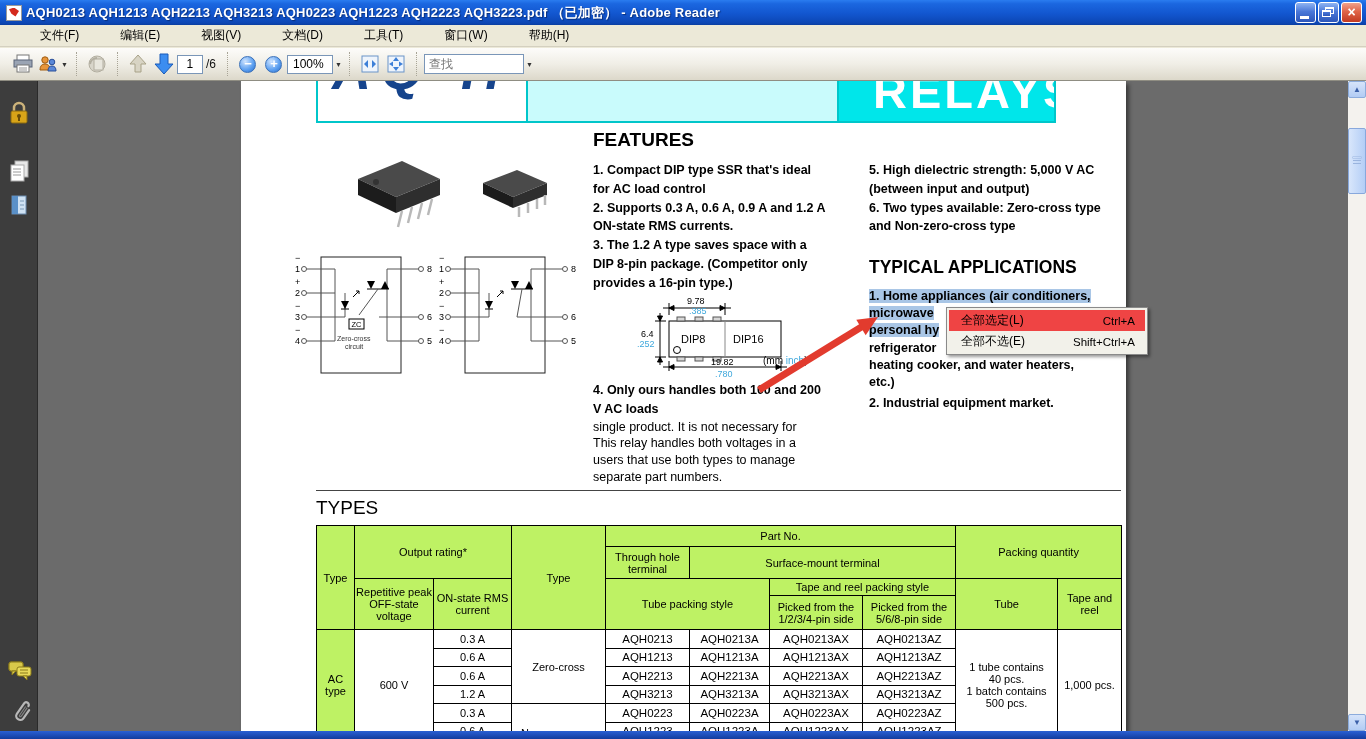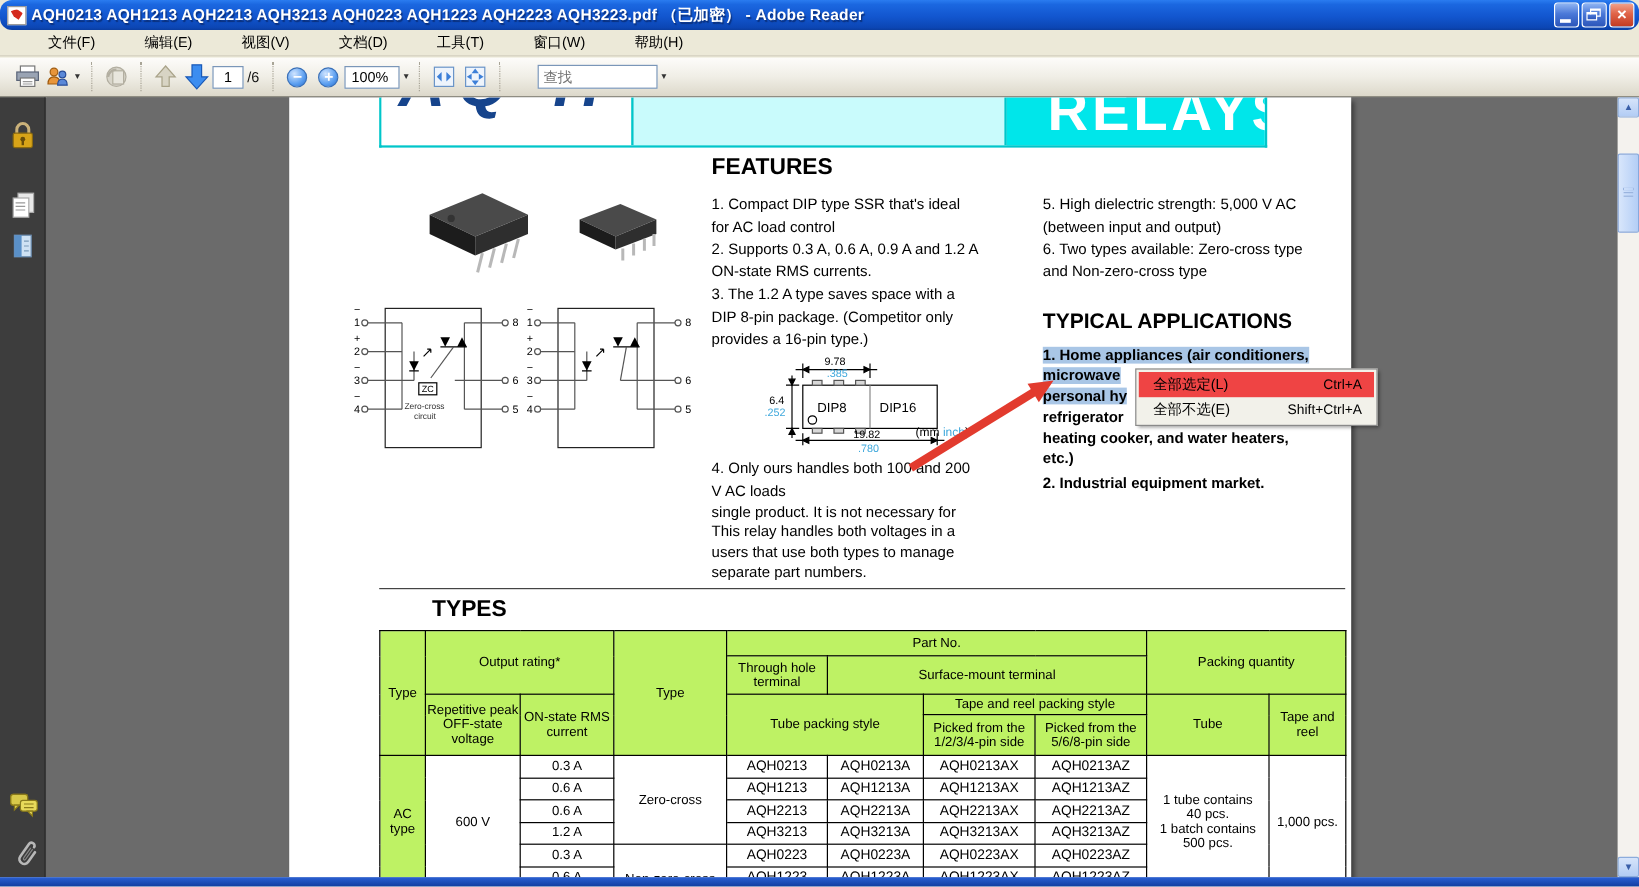--- a/index.html
+++ b/index.html
@@ -2,21 +2,21 @@
 <html><head>
 <meta charset="utf-8">
 <style>
   * { margin:0; padding:0; box-sizing:border-box; }
   html,body { width:1366px; height:739px; overflow:hidden; font-family:"Liberation Sans","DejaVu Sans",sans-serif; }
   .window { position:relative; width:1366px; height:739px; background:#ece9d8; overflow:hidden; }
 
   
   .titlebar { position:absolute; top:0; left:0; width:100%; height:25px;
     background:linear-gradient(180deg,#2a7cf0 0%,#1b67e0 15%,#1256cf 55%,#0c46b4 92%,#0a3da0 100%);
-    display:flex; align-items:center; padding:0 4px;border-radius:10px; }
+    display:flex; align-items:center; padding:0 4px; }
   .pdficon { width:16px; height:16px; margin:0 4px 0 2px; position:relative; background:#fff; border:1px solid #9a9a9a; }
   .pdficon::after { content:""; position:absolute; left:2px; top:2px; width:10px; height:9px;
     background:#d42a1e; clip-path:polygon(0 20%,50% 0,100% 40%,65% 100%,25% 70%); }
   .title-text { color:#fff; font-weight:bold; font-size:13px; letter-spacing:0.2px;
     text-shadow:1px 1px 1px #0a2f7a; white-space:nowrap; overflow:hidden; flex:1; }
   .winbtns { display:flex; gap:2px; }
   .winbtn { width:21px; height:21px; border:1px solid #fff; border-radius:3px; position:relative;
     background:linear-gradient(180deg,#8fb4f2 0%,#4a78d8 45%,#2c56ba 100%); }
   .winbtn.close { background:linear-gradient(180deg,#f0a28c 0%,#e06448 45%,#c23a22 100%); }
   .glyph-min { position:absolute; left:4px; bottom:3px; width:9px; height:3px; background:#fff; }
@@ -32,21 +32,21 @@
   
   .toolbar { position:absolute; top:48px; left:0; width:100%; height:33px;
     background:linear-gradient(180deg,#fdfcfa 0%,#f0eee6 50%,#dcd8ca 100%);
     border-bottom:1px solid #8f8d82; display:flex; align-items:center; padding-left:10px; }
   .tb-sep { width:1px; height:24px; border-left:1px dotted #a8a496; margin:0 7px; }
   .tb-btn { height:26px; min-width:26px; display:flex; align-items:center; justify-content:center; border:1px solid transparent; border-radius:2px; }
   .caret { font-size:7px; color:#333; margin-left:2px; }
   .page-input { width:26px; height:19px; border:1px solid #7a96b8; font-size:12px; text-align:center; background:#fff; }
   .page-total { font-size:12px; margin:0 4px 0 3px; color:#111; }
   .zoom-box { width:46px; height:19px; border:1px solid #7a96b8; background:#fff; font-size:12px; line-height:17px; padding-left:5px; }
-  .find-box { width:100px; height:20px; border:1px solid #7a96b8; background:#fff; font-size:12px; padding:0 4px; color:#9a8f80; font-family:"Liberation Sans","DejaVu Sans",sans-serif;margin-left:24px; }
+  .find-box { width:100px; height:20px; border:1px solid #7a96b8; background:#fff; font-size:12px; padding:0 4px; color:#9a8f80; font-family:"Liberation Sans","DejaVu Sans",sans-serif; }
   .sphere { width:17px; height:17px; border-radius:50%; background:radial-gradient(circle at 35% 30%,#cfe4ff,#5a9ef0 60%,#2b6cc8); border:1px solid #3a70b8; color:#fff; font-weight:bold; font-size:13px; line-height:14px; text-align:center; }
 
   
   .main { position:absolute; top:81px; left:0; width:1366px; height:650px; overflow:hidden; background:#6b6b6b; }
   .sidebar { position:absolute; left:0; top:0; width:38px; height:100%; background:#3d3d3d; border-right:1px solid #2a2a2a; }
   .side-ic { position:absolute; left:7px; width:24px; height:26px; }
   .docarea { position:absolute; left:39px; top:0; right:18px; height:100%; background:#6b6b6b; }
 
   
   .scrollbar { position:absolute; right:0; top:0; width:18px; height:100%; background:#f4f2ee; }
@@ -62,35 +62,35 @@
   .banner { position:absolute; left:75px; top:0; width:740px; height:42px; display:flex; border:2px solid #00c6ca; border-top:none; }
   .banner-left { width:210px; background:#fff; border-right:2px solid #00c6ca; position:relative; overflow:hidden; }
   .banner-logo { position:absolute; top:-42px; left:14px; font-size:54px; font-weight:bold; font-style:italic; color:#16448c; letter-spacing:10px; }
   .banner-mid { width:311px; background:#c9fbfc; border-right:2px solid #00c6ca; }
   .banner-right { flex:1; background:#00e6ea; position:relative; overflow:hidden; }
   .banner-relays { position:absolute; top:-17px; left:34px; font-size:47px; font-weight:bold; color:#fff; letter-spacing:3px; }
 
   
   .h1 { position:absolute; font-weight:bold; font-size:19px; }
   .col { position:absolute; width:262px; }
-  .fl { font-weight:normal; font-size:12.5px; line-height:18.8px; white-space:nowrap; }
+  .fl { font-weight:bold; font-size:12.5px; line-height:18.8px; white-space:nowrap; }
   .bl { font-size:12.5px; line-height:16.8px; white-space:nowrap; }
   .app-line { font-weight:bold; font-size:12.5px; line-height:17.2px; white-space:nowrap; }
   .hl { background:#a9c6e6; }
 
   
   .dimblue { fill:#3fa8dc; }
   .unit-note { position:absolute; left:522px; top:274px; font-size:10px; }
   .unit-note .in { color:#3fa8dc; }
 
   
   .rule { position:absolute; left:75px; top:409px; width:805px; height:1px; background:#444; }
 
   
-  .types-h { position:absolute; left:75px; top:416px; font-weight:bold; font-size:19px;margin-left:44px; }
+  .types-h { position:absolute; left:75px; top:416px; font-weight:normal; font-size:19px; }
   .ttable { position:absolute; left:75px; top:444px; border-collapse:collapse; table-layout:fixed; width:805px; }
   .ttable td { border:1px solid #000; text-align:center; vertical-align:middle; font-size:11px; line-height:12px; padding:0 1px; background:#fff; }
   .ttable td.hd { background:#bef264;text-align:center; }
   .ttable td.pn { font-size:11.5px; }
   .nzc { vertical-align:bottom !important; padding-bottom:1px !important; }
 
   
   .ctxmenu { position:absolute; left:907px; top:226px; width:202px; background:#f2f1ea;
     border:1px solid #8a8a8a; box-shadow:2px 2px 3px rgba(0,0,0,.4); padding:2px; z-index:30; }
   .ctx-item { height:21px; display:flex; align-items:center; justify-content:space-between; padding:0 10px 0 12px; font-size:12px; }

